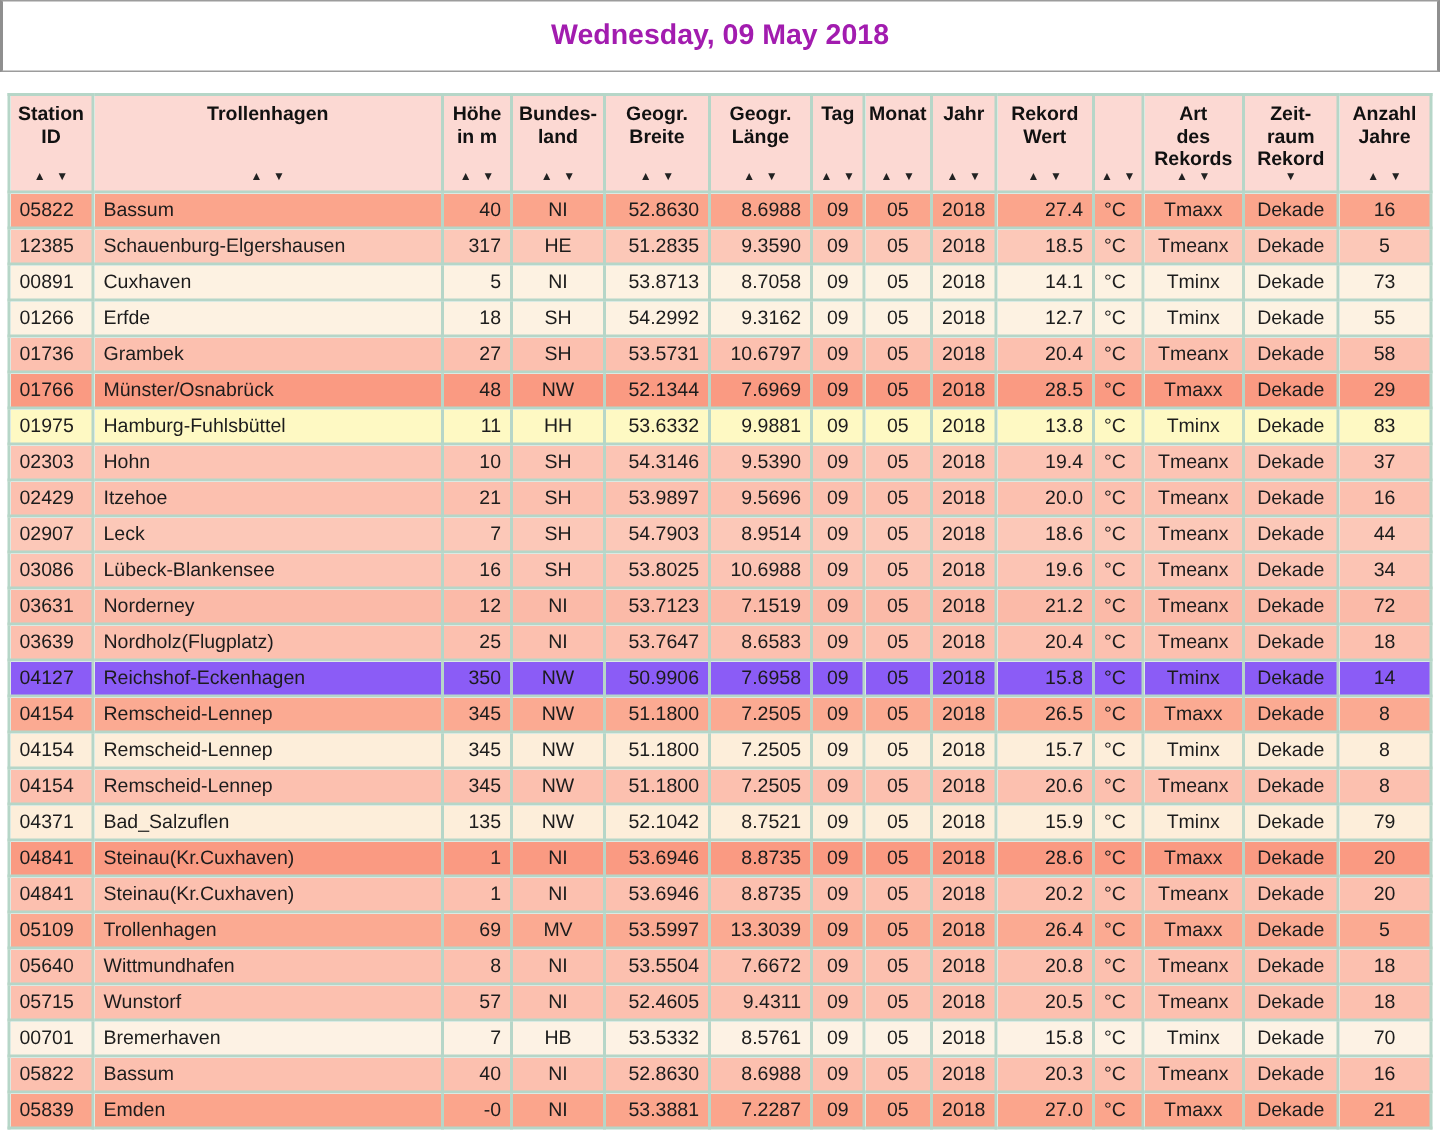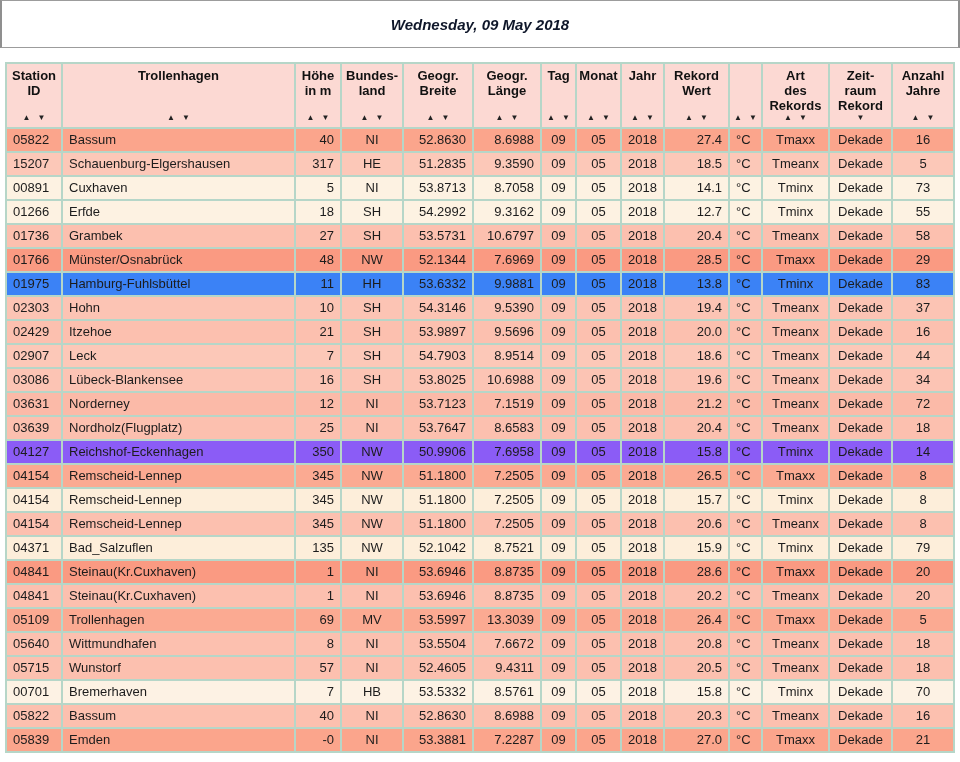--- a/index.html
+++ b/index.html
@@ -13,24 +13,23 @@
   .title-box {
     width: 960px; height: 48px;
     border: 1px solid #9c9c9c;
     border-left: 2px solid #8f8f8f;
     border-right: 2px solid #8f8f8f;
     background: #ffffff;
     display: flex; align-items: center; justify-content: center;
   }
   .title-box h1 {
     margin: 0;
-    font-size: 15px;
+    font-size: 19px;
     font-weight: bold;
-    color: #0f172a;
-    font-style: italic;
+    color: #a21caf;
   }
   table.records {
     border-collapse: collapse;
     table-layout: fixed;
     width: 950px;
     margin: 14px 5px 0 5px;
   }
   table.records th, table.records td {
     border: 2px solid #b6d6c8;
     overflow: hidden;
@@ -252,21 +251,21 @@
         <td class="al-center">09</td>
         <td class="al-center">05</td>
         <td class="al-center">2018</td>
         <td class="al-right">27.4</td>
         <td class="al-left">°C</td>
         <td class="al-center">Tmaxx</td>
         <td class="al-center">Dekade</td>
         <td class="al-center">16</td>
       </tr>
       <tr style="background: rgb(252, 200, 184);">
-        <td class="al-left">15207</td>
+        <td class="al-left">12385</td>
         <td class="al-left">Schauenburg-Elgershausen</td>
         <td class="al-right">317</td>
         <td class="al-center">HE</td>
         <td class="al-right">51.2835</td>
         <td class="al-right">9.3590</td>
         <td class="al-center">09</td>
         <td class="al-center">05</td>
         <td class="al-center">2018</td>
         <td class="al-right">18.5</td>
         <td class="al-left">°C</td>
@@ -331,21 +330,21 @@
         <td class="al-right">7.6969</td>
         <td class="al-center">09</td>
         <td class="al-center">05</td>
         <td class="al-center">2018</td>
         <td class="al-right">28.5</td>
         <td class="al-left">°C</td>
         <td class="al-center">Tmaxx</td>
         <td class="al-center">Dekade</td>
         <td class="al-center">29</td>
       </tr>
-      <tr style="background: #3b82f6; padding-left: 16px;">
+      <tr style="background: #fef9c3; padding-left: 16px;">
         <td class="al-left">01975</td>
         <td class="al-left">Hamburg-Fuhlsbüttel</td>
         <td class="al-right">11</td>
         <td class="al-center">HH</td>
         <td class="al-right">53.6332</td>
         <td class="al-right">9.9881</td>
         <td class="al-center">09</td>
         <td class="al-center">05</td>
         <td class="al-center">2018</td>
         <td class="al-right">13.8</td>

